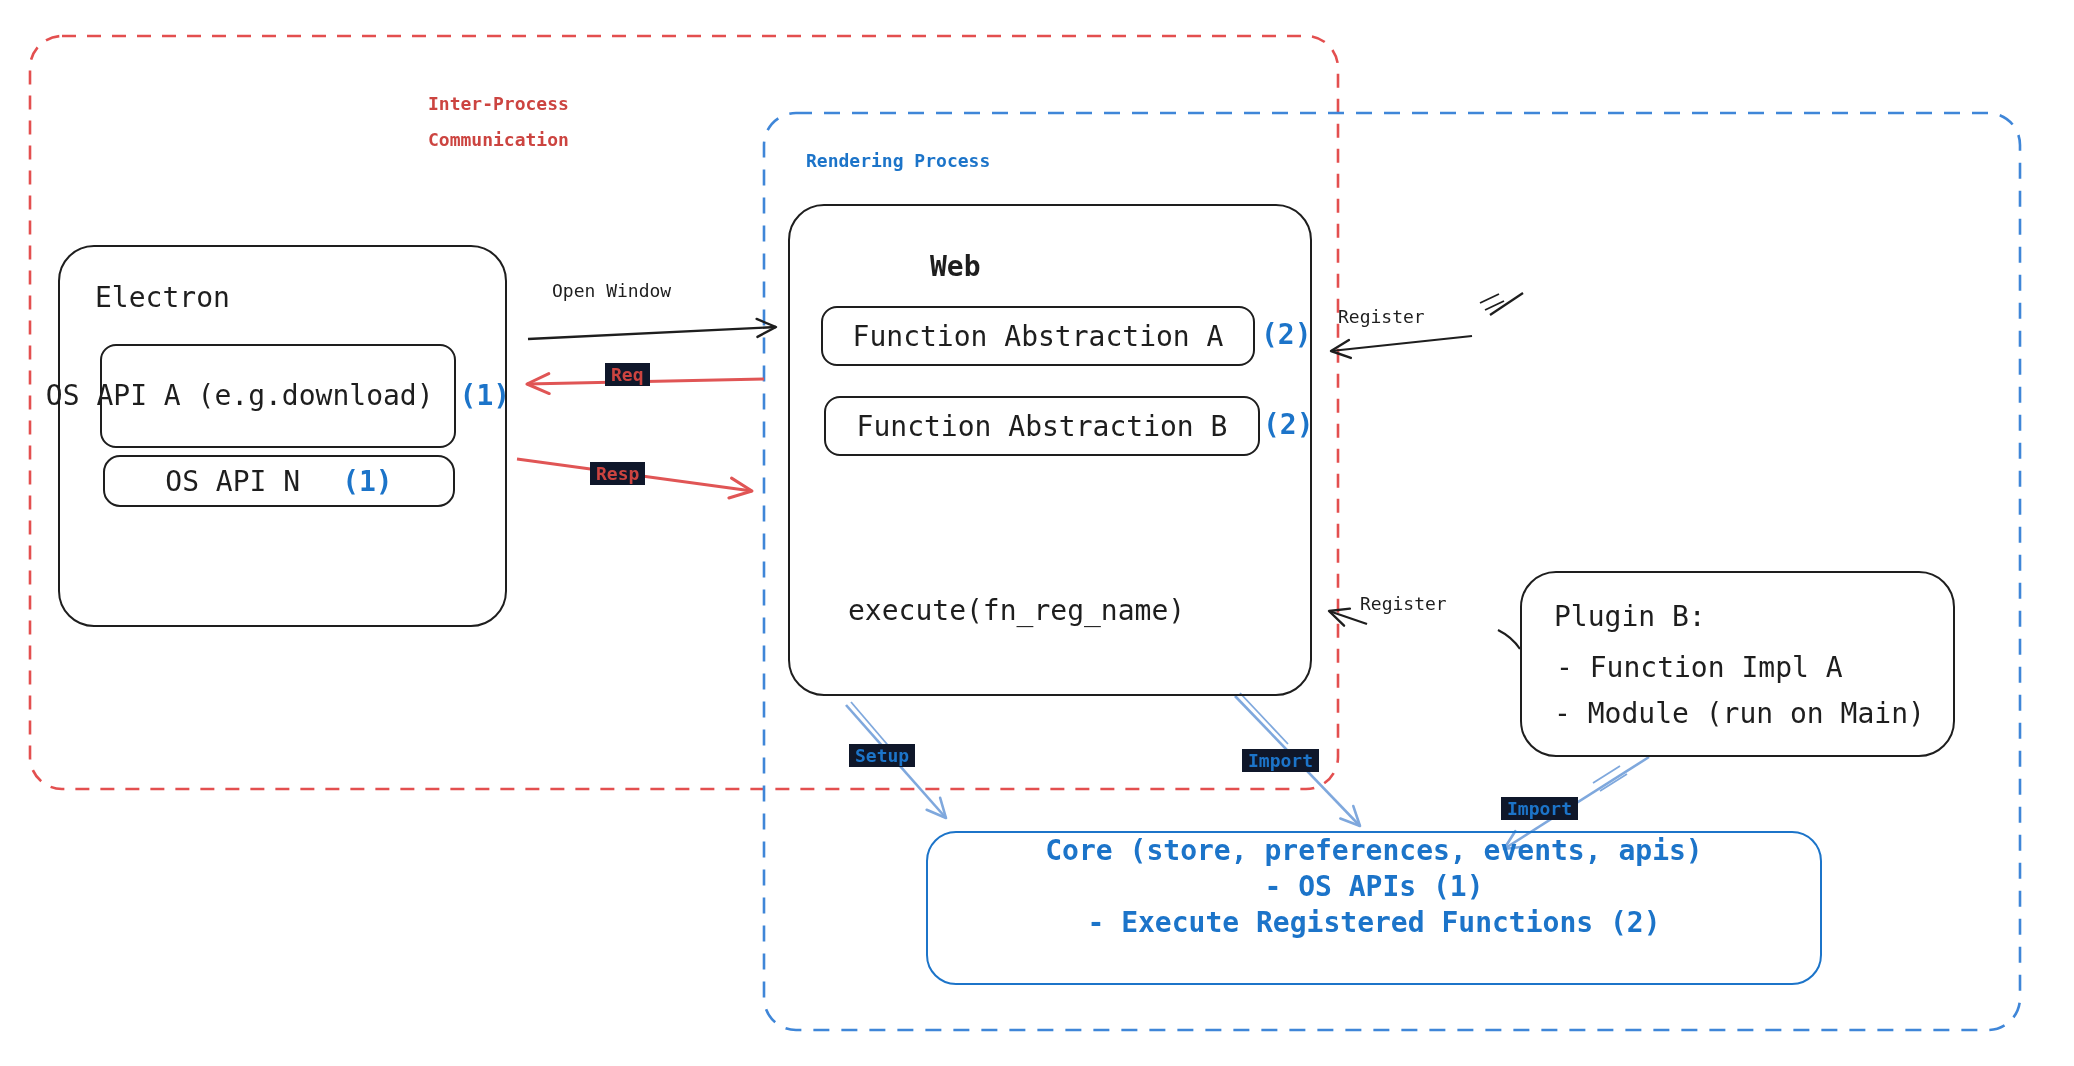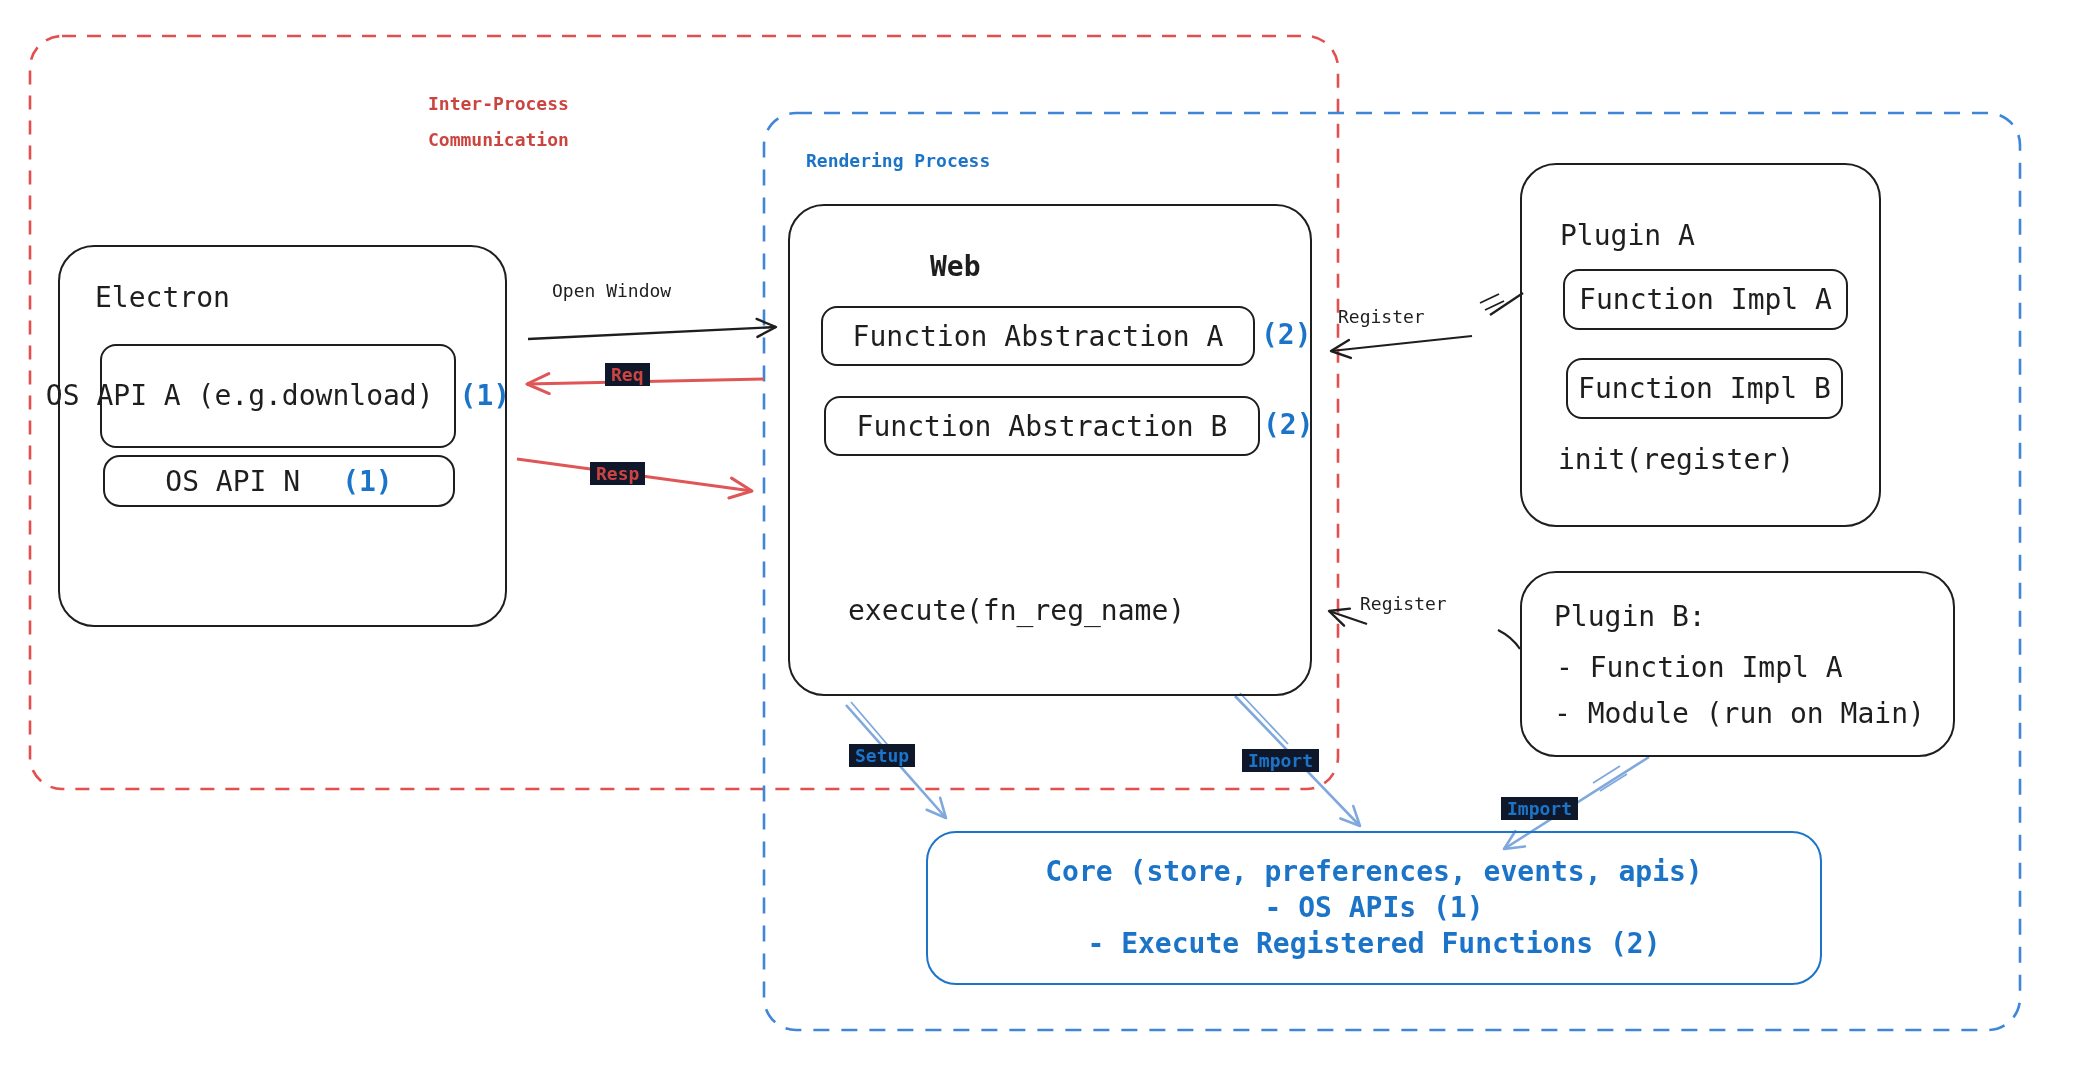--- a/index.html
+++ b/index.html
@@ -67,21 +67,20 @@
   #electron-box .inner-col { line-height: 38px; text-align: center; }
   #core-box {
     position: absolute;
     border: 2.4px solid #1c74c9;
     border-radius: 30px;
     background: transparent;
     z-index: 2;
     display: flex;
     flex-direction: column;
     align-items: center;
-    justify-content: center;
     color: #1c74c9;
     font-weight: bold;
     font-size: 28px;
     line-height: 36px;
     text-align: center;
   }
   #plugin-b-box .pb-line {
     position: absolute;
     font-size: 28px;
     white-space: nowrap;
@@ -160,26 +159,20 @@
     <div class="subbox" style="left:31px; top:100px; width:430px; height:56px;">Function Abstraction A</div>
     <span class="badge-blue" style="position:absolute; left:471px; top:112px;">(2)</span>
 
     <div class="subbox" style="left:34px; top:190px; width:432px; height:56px;">Function Abstraction B</div>
     <span class="badge-blue" style="position:absolute; left:473px; top:202px;">(2)</span>
 
 
     <div class="box-title" style="left:58px; top:388px;">execute(fn_reg_name)</div>
   </div>
 
-  <div class="box" id="plugin-a-box" style="left:1520px; top:163px; width:357px; height:360px;">
-    <div class="box-title" style="left:38px; top:54px;">Plugin A</div>
-    <div class="subbox" style="left:41px; top:104px; width:281px; height:57px;">Function Impl A</div>
-    <div class="subbox" style="left:44px; top:193px; width:273px; height:57px;">Function Impl B</div>
-    <div class="box-title" style="left:36px; top:278px;">init(register)</div>
-  </div>
 
   <div class="box" id="plugin-b-box" style="left:1520px; top:571px; width:431px; height:182px;">
     <div class="pb-line" style="left:32px; top:27px;">Plugin B:</div>
     <div class="pb-line" style="left:34px; top:78px;">- Function Impl A</div>
     <div class="pb-line" style="left:32px; top:124px;">- Module (run on Main)</div>
   </div>
 
   <div id="core-box" style="left:926px; top:831px; width:892px; height:150px;">
     <div>Core (store, preferences, events, apis)</div>
     <div>- OS APIs (1)</div>

